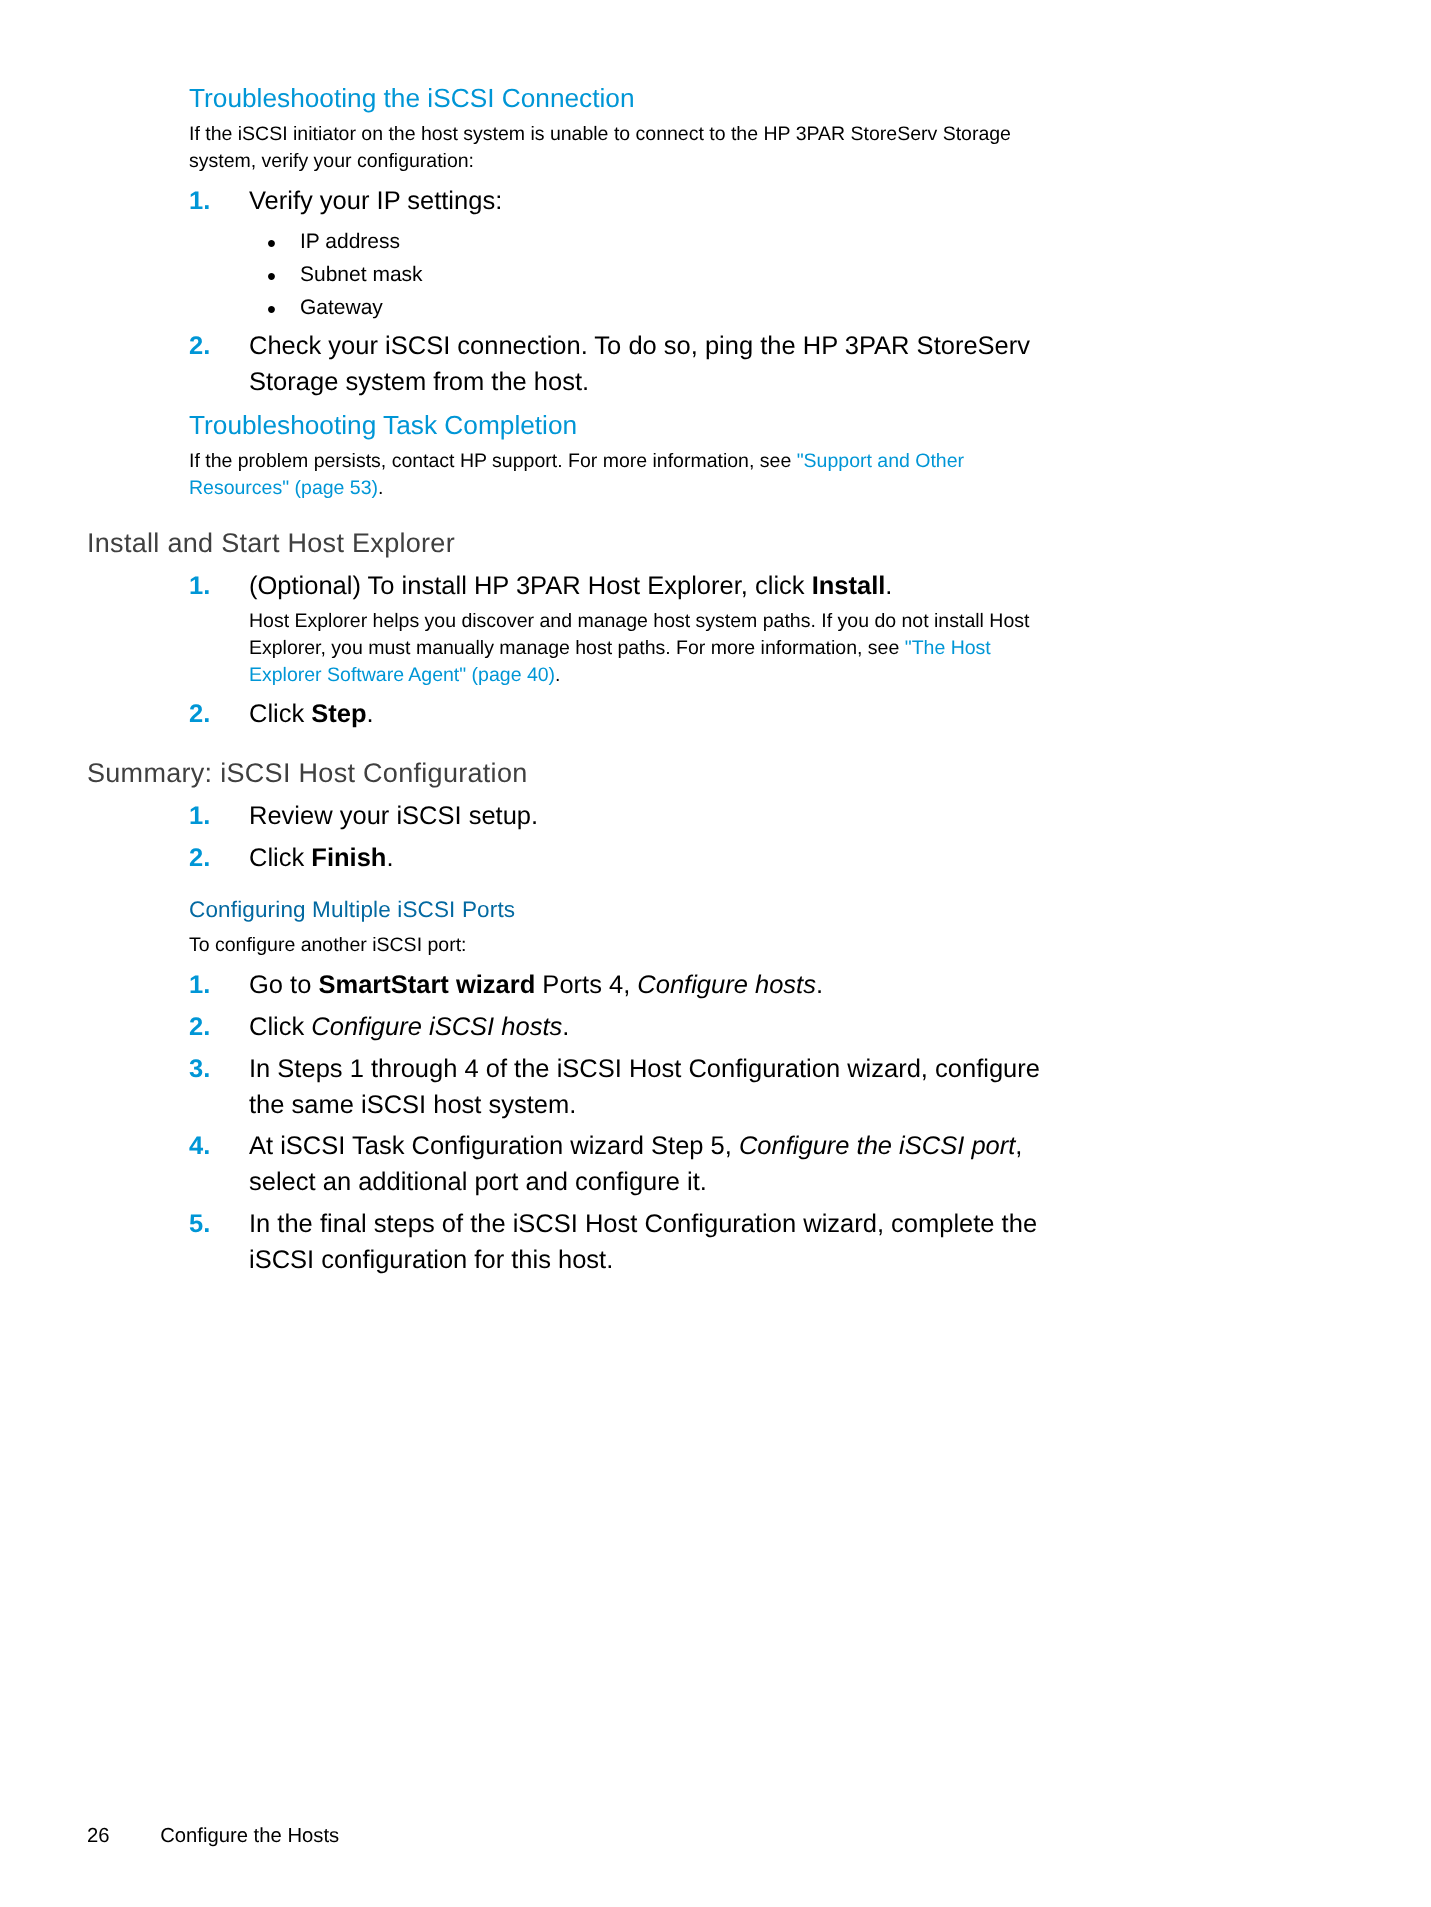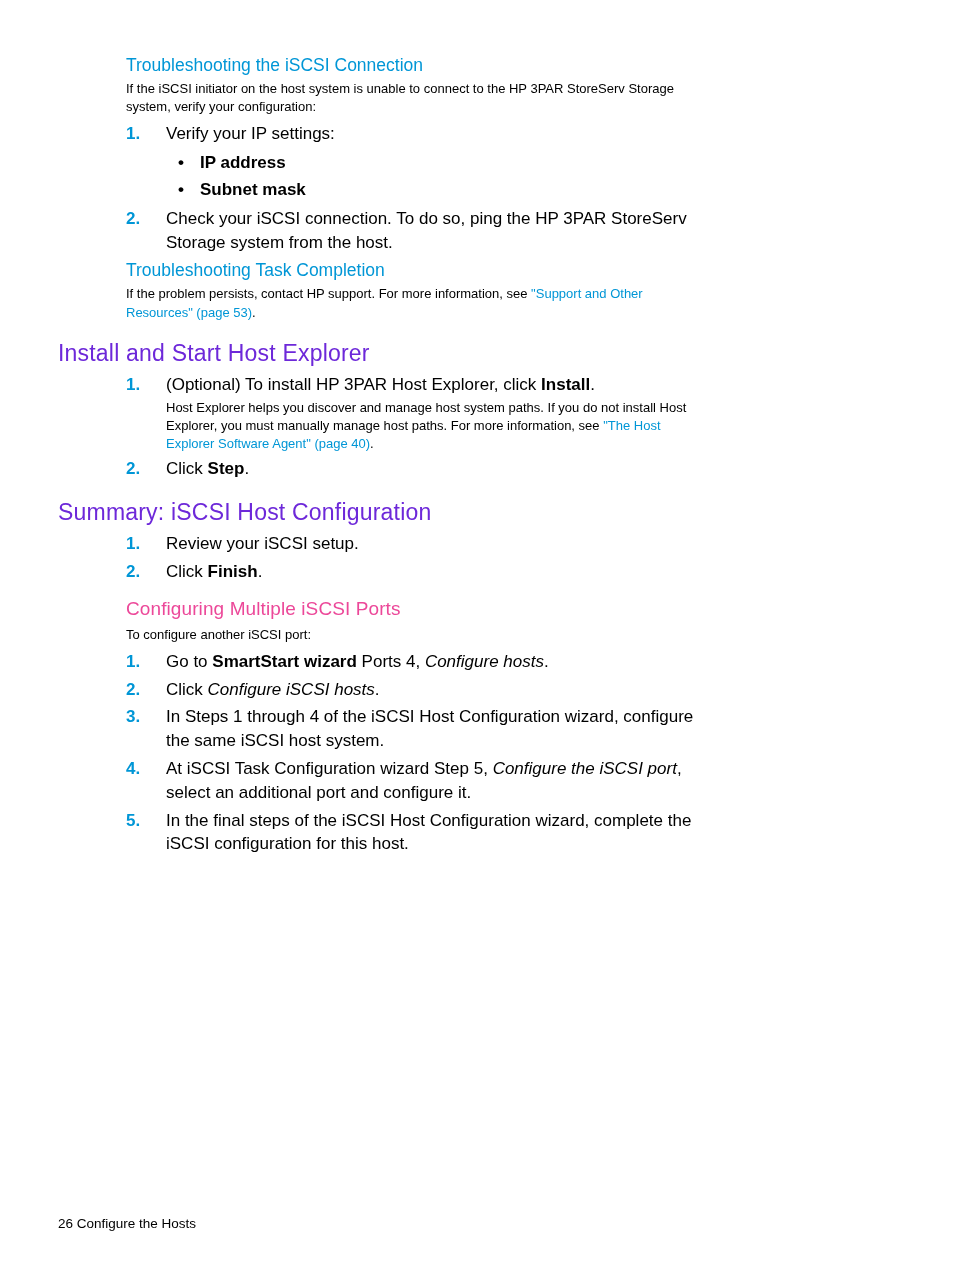--- a/index.html
+++ b/index.html
@@ -15,30 +15,30 @@
     height: 1271px;
     position: relative;
     box-sizing: border-box;
     padding: 55px 52px 0 58px;
   }
   .content {
     margin-left: 68px;
     margin-right: 0;
   }
   .h2 {
-    font-size: 23px;
-    font-weight: 400;
-    color: #6d28d9;
+    font-size: 18px;
+    font-weight: 400;
+    color: #404040;
     margin: 18px 0 6px -68px;
     letter-spacing: 0.2px;
   }
   .h3 {
-    font-size: 19px;
-    font-weight: 400;
-    color: #ec4899;
+    font-size: 15px;
+    font-weight: 400;
+    color: #0369a1;
     margin: 14px 0 6px 0;
     letter-spacing: 0.1px;
   }
   .h4 {
     font-size: 17.5px;
     font-weight: 400;
     color: #0096d6;
     margin: 0 0 4px 0;
   }
   p {
@@ -81,23 +81,23 @@
     font-size: 17px;
   }
   ul {
     list-style: none;
     padding: 0;
     margin: 4px 0 4px 0px;
   }
   ul > li {
     position: relative;
     padding-left: 34px;
-    font-size: 17px;
+    font-size: 14px;
     line-height: 1.55;
-    font-weight: 700;
+    font-weight: 400;
   }
   ul > li::before {
     content: "•";
     position: absolute;
     left: 12px;
     top: 0;
     font-size: 17px;
     color: #000;
   }
   .ol-sub p {
@@ -105,38 +105,39 @@
   }
   .footer {
     position: absolute;
     left: 58px;
     bottom: 40px;
     font-size: 13.5px;
     color: #000;
     font-weight: 300;
   }
   .footer .num {
-    margin-right: 0;
+    margin-right: 30px;
   }
 </style>
 </head>
 <body>
 
 <div class="page">
   <div class="content">
 
     <div class="h4">Troubleshooting the iSCSI Connection</div>
     <p>If the iSCSI initiator on the host system is unable to connect to the HP 3PAR StoreServ Storage system, verify your configuration:</p>
     <ol>
       <li>
         <span class="num">1.</span>
         <span>Verify your IP settings:</span>
         <ul>
           <li>IP address</li>
           <li>Subnet mask</li>
+          <li>Gateway</li>
         </ul>
       </li>
       <li>
         <span class="num">2.</span>
         <span>Check your iSCSI connection. To do so, ping the HP 3PAR StoreServ Storage system from the host.</span>
       </li>
     </ol>
 
     <div class="h4">Troubleshooting Task Completion</div>
     <p>

